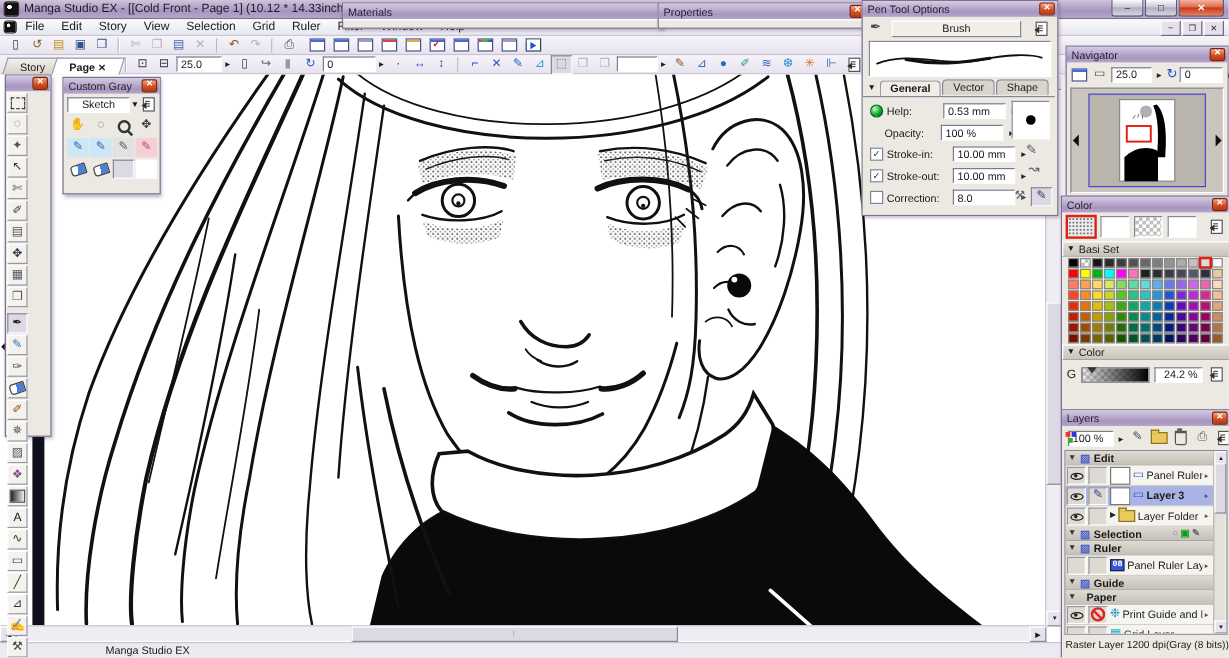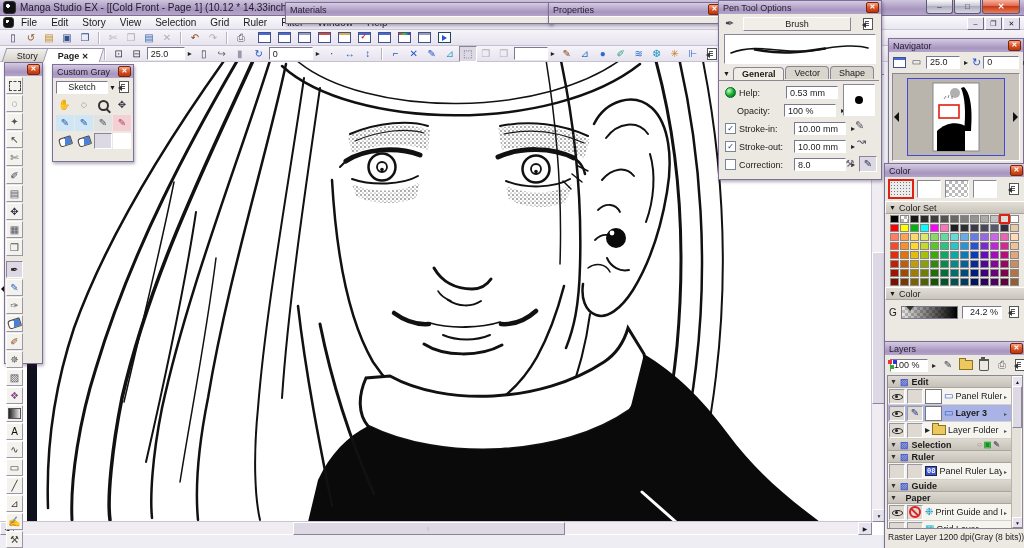--- a/index.html
+++ b/index.html
@@ -446,20 +446,23 @@
     </div>
     <div class="hscroll">
       <span class="scr-btn">◀</span>
       <span class="scr-track">
         <span class="scr-thumb" style="left:33%;width:32%">⁞</span>
       </span>
       <span class="scr-btn">▶</span>
     </div>
   </div>
 
+  <div class="abs statusbar">
+    <span>Manga Studio EX</span>
+  </div>
 
   <div class="pal" style="left:4px;top:62px;width:37px;height:300px">
     <div class="ptitle" style="padding-left:2px">
       <span></span>
         <span class="xbtn">✕</span>
     </div>
     <div class="toolbox-grid">
         <span class="tool">
           <span class="icon-marqueec"></span>
         </span>
@@ -746,21 +749,21 @@
           <span class="sunk" style="width: 22px; height: 16px; background: rgb(255, 255, 255);"></span>
           <span class="sunk checker" style="width: 22px; height: 16px;"></span>
           <span class="sunk" style="width: 22px; height: 16px; background: rgb(255, 255, 255);"></span>
         </span>
       <span class="tbtn" style="margin-left:auto;width:13px">
           <span class="icon-pmenu"></span>
         </span>
     </div>
     <div class="shead">
       <span class="gly" style="font-size:7px">▼</span>
-      <span>Color Set</span>
+      <span>Basi Set</span>
     </div>
     <div class="cgrid" style="margin:1px 0 0 5px">
         <span class="csw" style="background: rgb(0, 0, 0);"></span>
         <span class="csw checker"></span>
         <span class="csw" style="background: rgb(22, 22, 22);"></span>
         <span class="csw" style="background: rgb(42, 42, 42);"></span>
         <span class="csw" style="background: rgb(62, 62, 62);"></span>
         <span class="csw" style="background: rgb(82, 82, 82);"></span>
         <span class="csw" style="background: rgb(104, 104, 104);"></span>
         <span class="csw" style="background: rgb(126, 126, 126);"></span>

